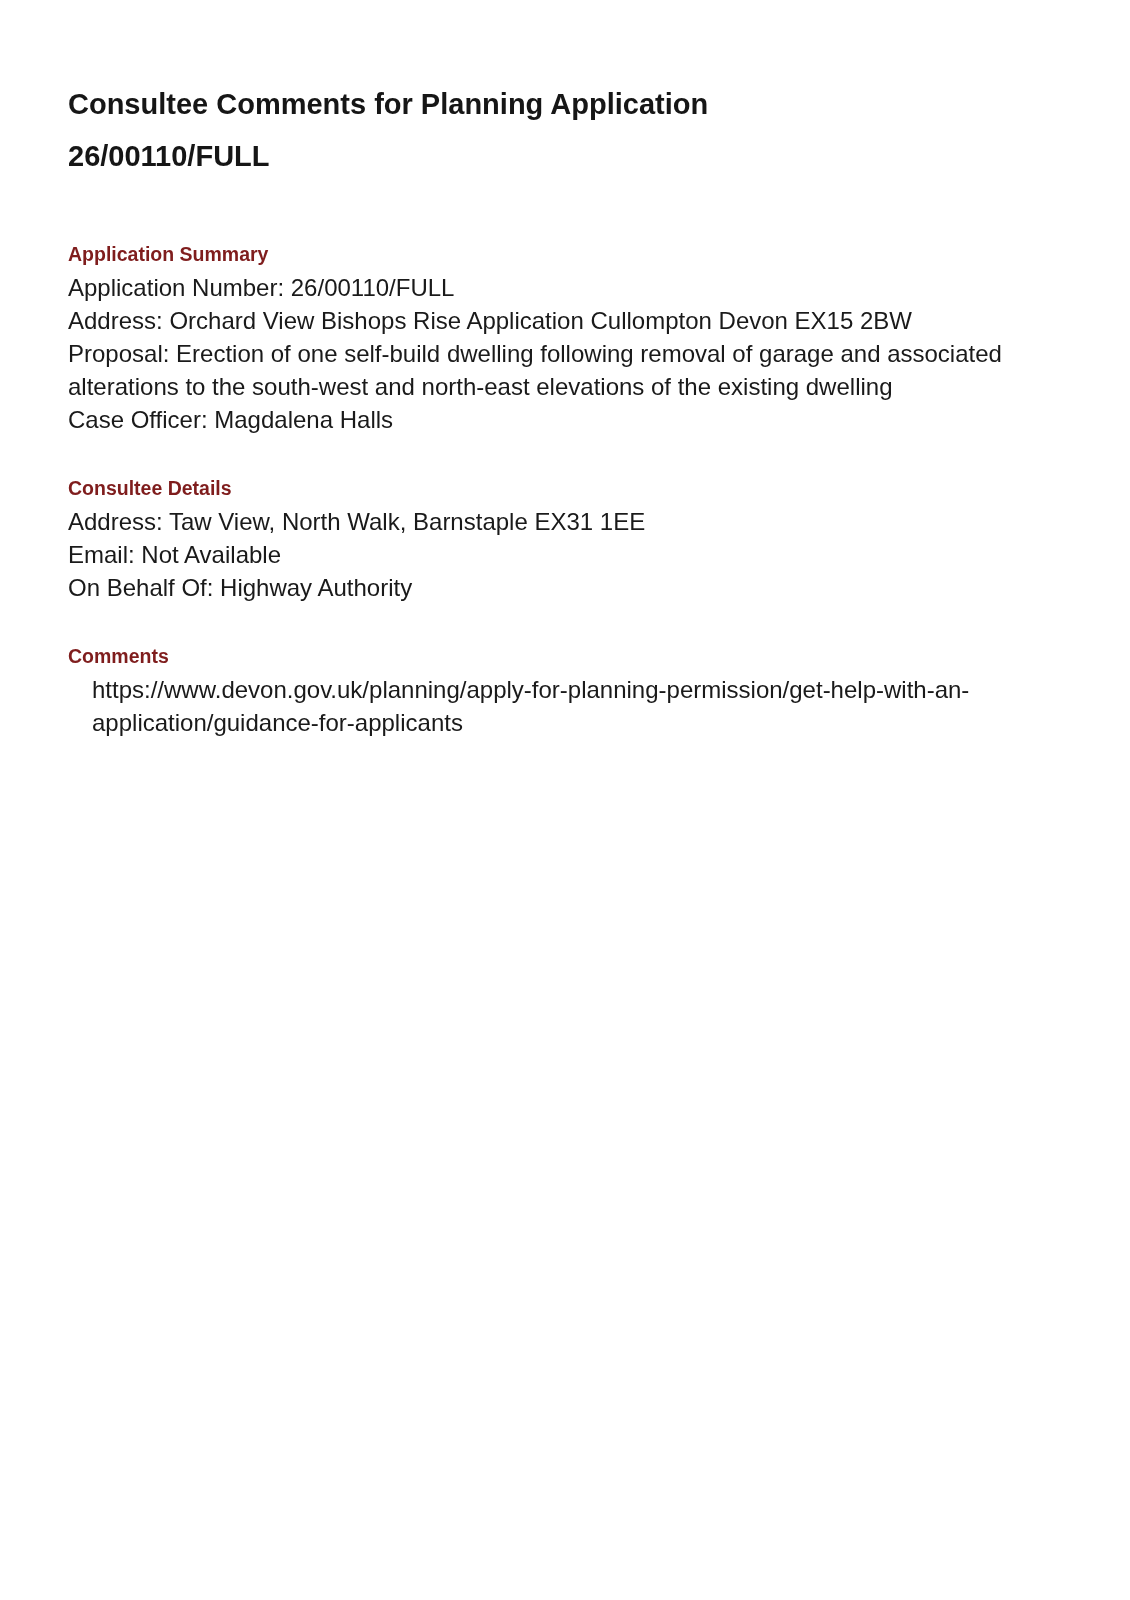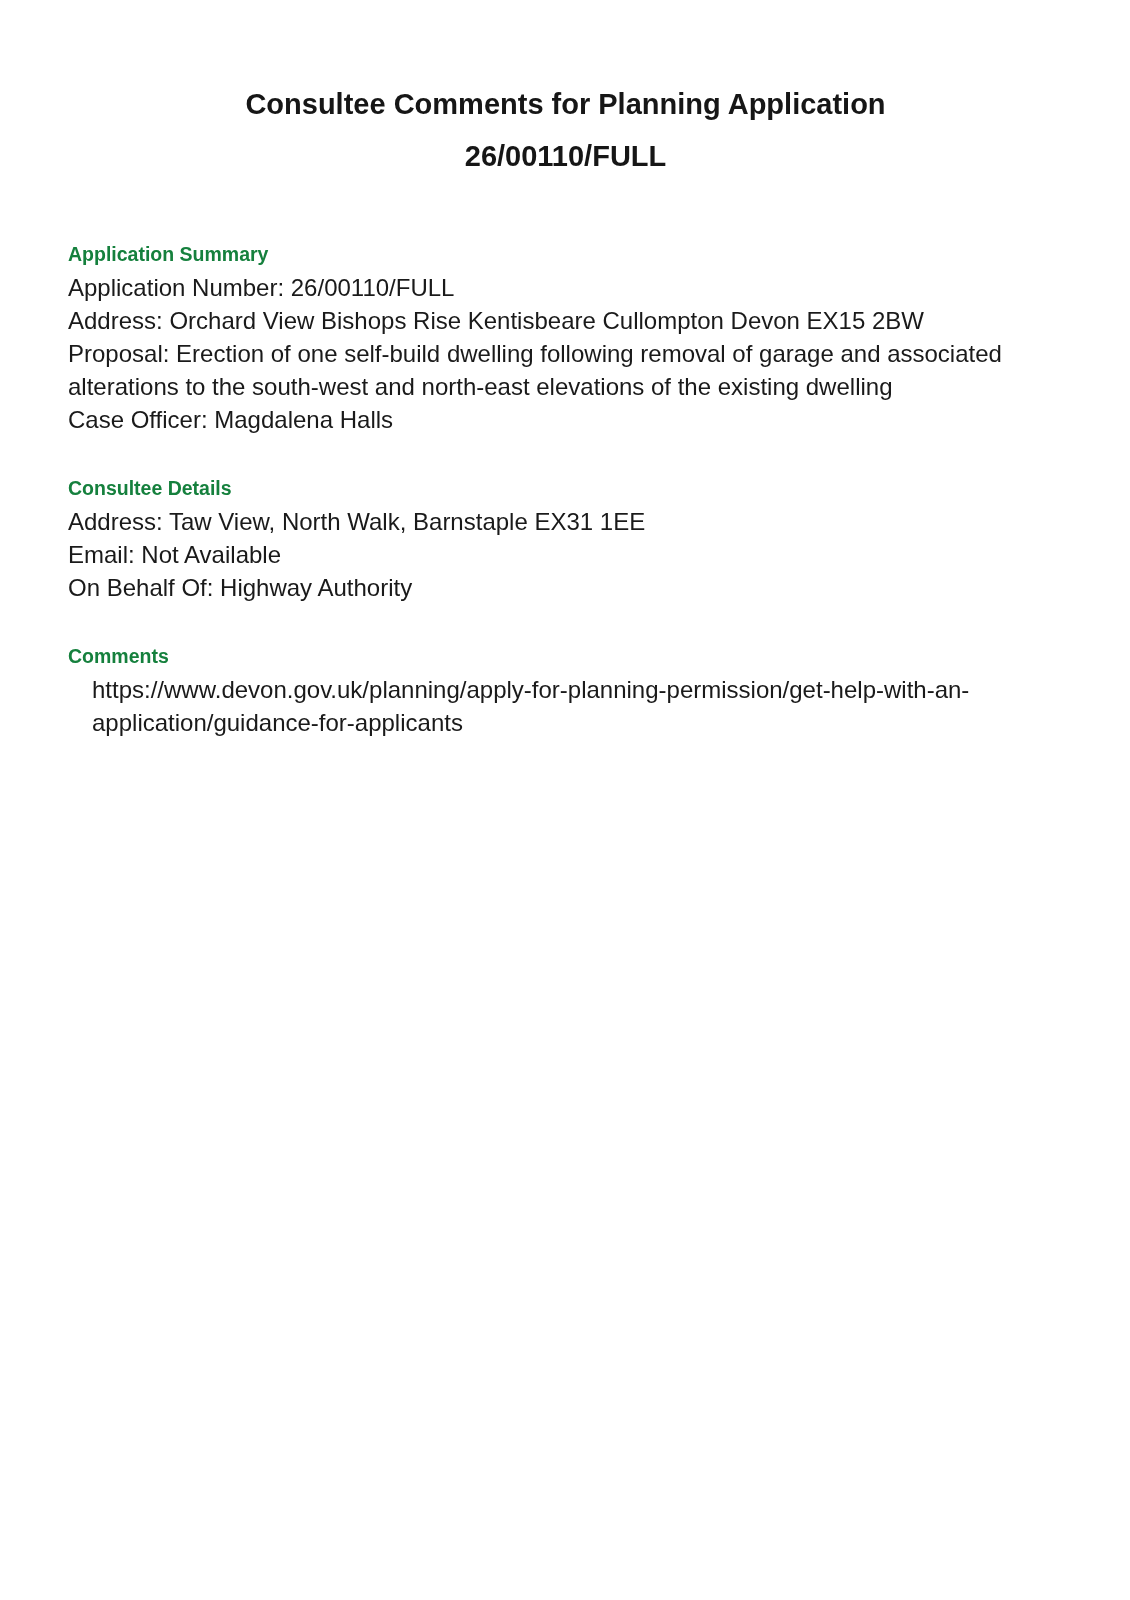--- a/index.html
+++ b/index.html
@@ -17,41 +17,41 @@
   }
   .page {
     box-sizing: border-box;
     width: 1130px;
     height: 1600px;
     padding: 78px 67px 0 68px;
     background: #ffffff;
   }
   .doc-title {
     margin: 0;
-    text-align: center;
+    text-align: left;
     font-size: 29px;
     font-weight: bold;
     line-height: 52px;
     color: #161616;
   }
   .doc-title .t-line {
     display: block;
   }
   .section {
     margin-top: 36px;
   }
   .section.first {
     margin-top: 56px;
   }
   .section h2 {
     margin: 0;
     font-size: 19.5px;
     font-weight: bold;
     line-height: 33px;
-    color: #15803d;
+    color: #7f1d1d;
   }
   .section p {
     margin: 0;
     font-size: 24px;
     font-weight: normal;
     line-height: 33px;
     color: #1a1a1a;
     max-width: 995px;
   }
   .section p.url {
@@ -65,21 +65,21 @@
 <div class="page">
 
   <h1 class="doc-title">
     <span class="t-line">Consultee Comments for Planning Application</span>
     <span class="t-line">26/00110/FULL</span>
   </h1>
 
   <section class="section first">
     <h2>Application Summary</h2>
     <p>Application Number: 26/00110/FULL</p>
-    <p>Address: Orchard View Bishops Rise Kentisbeare Cullompton Devon EX15 2BW</p>
+    <p>Address: Orchard View Bishops Rise Application Cullompton Devon EX15 2BW</p>
     <p>Proposal: Erection of one self-build dwelling following removal of garage and associated alterations to the south-west and north-east elevations of the existing dwelling</p>
     <p>Case Officer: Magdalena Halls</p>
   </section>
 
   <section class="section">
     <h2>Consultee Details</h2>
     <p>Address: Taw View, North Walk, Barnstaple EX31 1EE</p>
     <p>Email: Not Available</p>
     <p>On Behalf Of: Highway Authority</p>
   </section>

